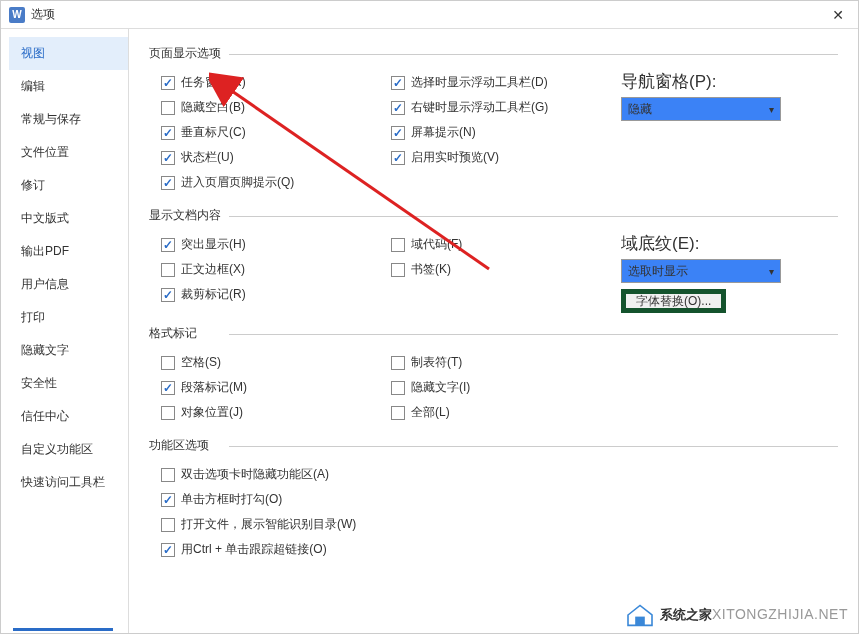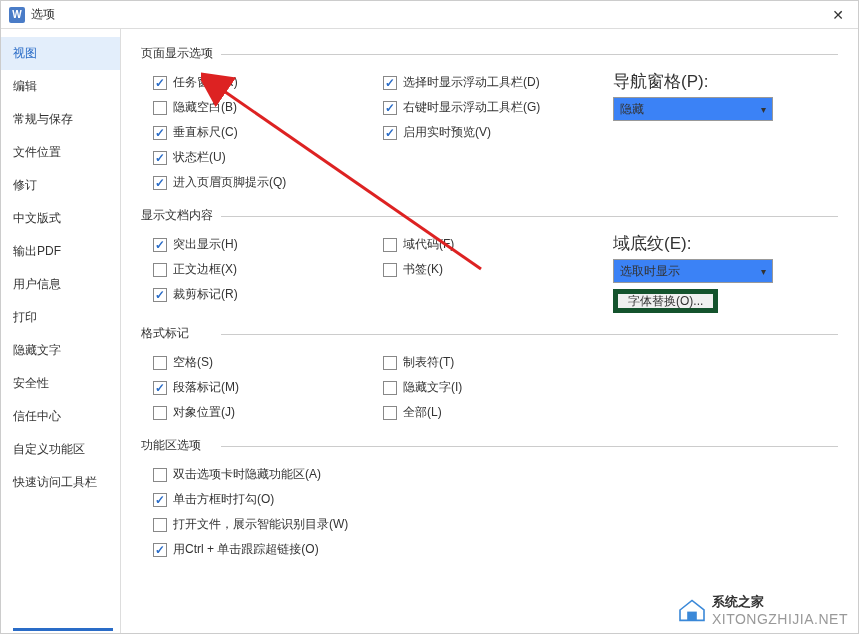--- a/index.html
+++ b/index.html
@@ -2,21 +2,21 @@
 <html><head>
   <meta charset="utf-8">
   <style>
     * { box-sizing: border-box; margin: 0; padding: 0; }
     body { font-family: "Microsoft YaHei", sans-serif; font-size: 12px; color: #333; background: #fff; }
     .window { width: 859px; height: 634px; border: 1px solid #ccc; position: relative; overflow: hidden; }
     .titlebar { height: 28px; border-bottom: 1px solid #ddd; display: flex; align-items: center; padding: 0 8px; background: #fff; }
     .app-icon { width: 16px; height: 16px; background: #4a7cc7; color: #fff; display: flex; align-items: center; justify-content: center; font-size: 10px; margin-right: 6px; border-radius: 2px; font-weight: bold; }
     .title { flex: 1; font-size: 12px; }
     .close-btn { width: 24px; height: 24px; display: flex; align-items: center; justify-content: center; cursor: pointer; font-size: 14px; }
-    .body { display: flex; height: calc(100% - 28px); }
+    .body { display: flex; height: calc(100% - 28px); margin-left: 8px; }
     .sidebar { width: 120px; border-right: 1px solid #ddd; padding-top: 8px; }
     .sidebar-item { padding: 8px 12px; cursor: pointer; font-size: 12px; }
     .sidebar-item.active { background: #e3eefb; color: #2a6cc7; }
     .content { flex: 1; padding: 16px 20px; overflow-y: auto; position: relative; }
     .section { margin-bottom: 12px; }
     .section-title { position: relative; font-size: 12px; color: #333; margin-bottom: 8px; }
     .section-title::after { content: ''; position: absolute; left: 80px; right: 0; top: 50%; height: 1px; background: #ccc; }
     .section-body { padding-left: 12px; }
     .row { display: flex; }
     .col { flex: 0 0 230px; }
@@ -24,21 +24,21 @@
     .checkbox-row { display: flex; align-items: center; padding: 4px 0; cursor: pointer; }
     .checkbox { width: 14px; height: 14px; border: 1px solid #888; margin-right: 6px; display: flex; align-items: center; justify-content: center; background: #fff; }
     .checkbox.checked::after { content: '✓'; color: #2a6cc7; font-size: 12px; font-weight: bold; line-height: 1; }
     .field-label { font-size: 17px; margin-bottom: 4px; }
     .dropdown { height: 24px; border: 1px solid #999; background: #3b82f6; display: flex; align-items: center; padding: 0 6px; width: 160px; position: relative; cursor: pointer; }
     .dropdown-arrow { position: absolute; right: 6px; font-size: 10px; }
     .btn { height: 24px; border: 5px solid #14532d; background: #f0f0f0; padding: 0 10px; display: inline-flex; align-items: center; cursor: pointer; margin-top: 6px; }
     .arrow-annotation { position: absolute; z-index: 10; pointer-events: none; }
     .watermark { position: absolute; bottom: 6px; right: 10px; color: #888; font-size: 11px; display: flex; align-items: center; }
     .watermark-icon { width: 32px; height: 24px; margin-right: 4px; position: relative; }
-    .watermark-text { display: flex; flex-direction: column; }
+    .watermark-text { display: flex; flex-direction: row; }
     .watermark-text span:first-child { font-size: 13px; color: #333; font-weight: bold; }
     .watermark-text span:last-child { font-size: 14px; color: #999; letter-spacing: 0.5px; }
     .bottom-border { position: absolute; bottom: 2px; left: 12px; width: 100px; height: 3px; background: #2a6cc7; }
   </style>
 </head>
 <body>
 
 <div class="window">
   <div class="titlebar">
     <div class="app-icon">W</div>
@@ -94,20 +94,24 @@
                 <div class="checkbox-row">
                   <div class="checkbox checked"></div>
                   <span>选择时显示浮动工具栏(D)</span>
                 </div>
                 <div class="checkbox-row">
                   <div class="checkbox checked"></div>
                   <span>右键时显示浮动工具栏(G)</span>
                 </div>
                 <div class="checkbox-row">
                   <div class="checkbox checked"></div>
+                  <span>屏幕提示(N)</span>
+                </div>
+                <div class="checkbox-row">
+                  <div class="checkbox checked"></div>
                   <span>启用实时预览(V)</span>
                 </div>
               </div>
             <div class="col-right">
               <div class="field-label">导航窗格(P):</div>
               <div class="dropdown">
                 <span>隐藏</span>
                 <span class="dropdown-arrow">▾</span>
               </div>
             </div>

